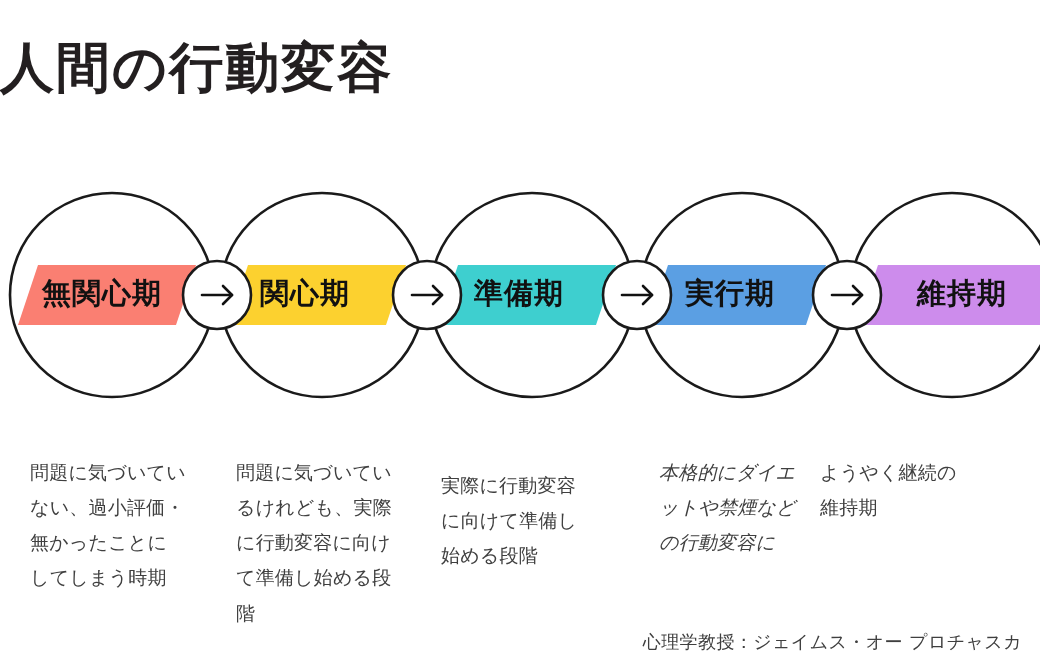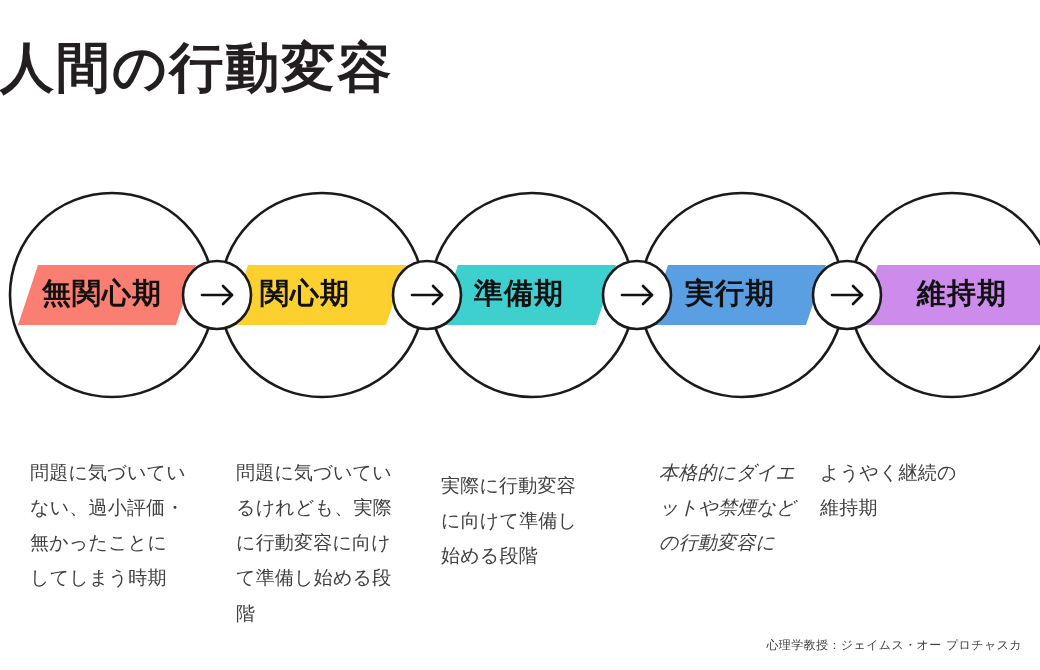--- a/index.html
+++ b/index.html
@@ -66,21 +66,21 @@
     line-height: 1.85;
     color: #3f3f3f;
     letter-spacing: 0.2px;
   }
 
   
   #credit {
     position: absolute;
     right: 18px;
     bottom: 16px;
-    font-size: 12px;
+    font-size: 18px;
     color: #3f3f3f;
     letter-spacing: 0.4px;
     white-space: nowrap;
   }
 </style>
 </head>
 <body>
 
 <div id="title">人間の行動変容</div>
 

